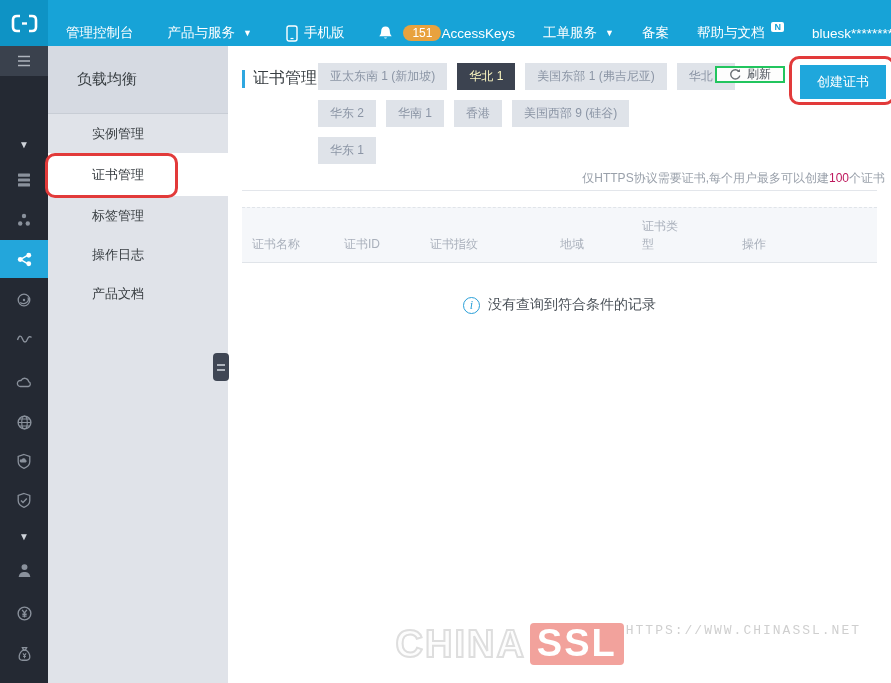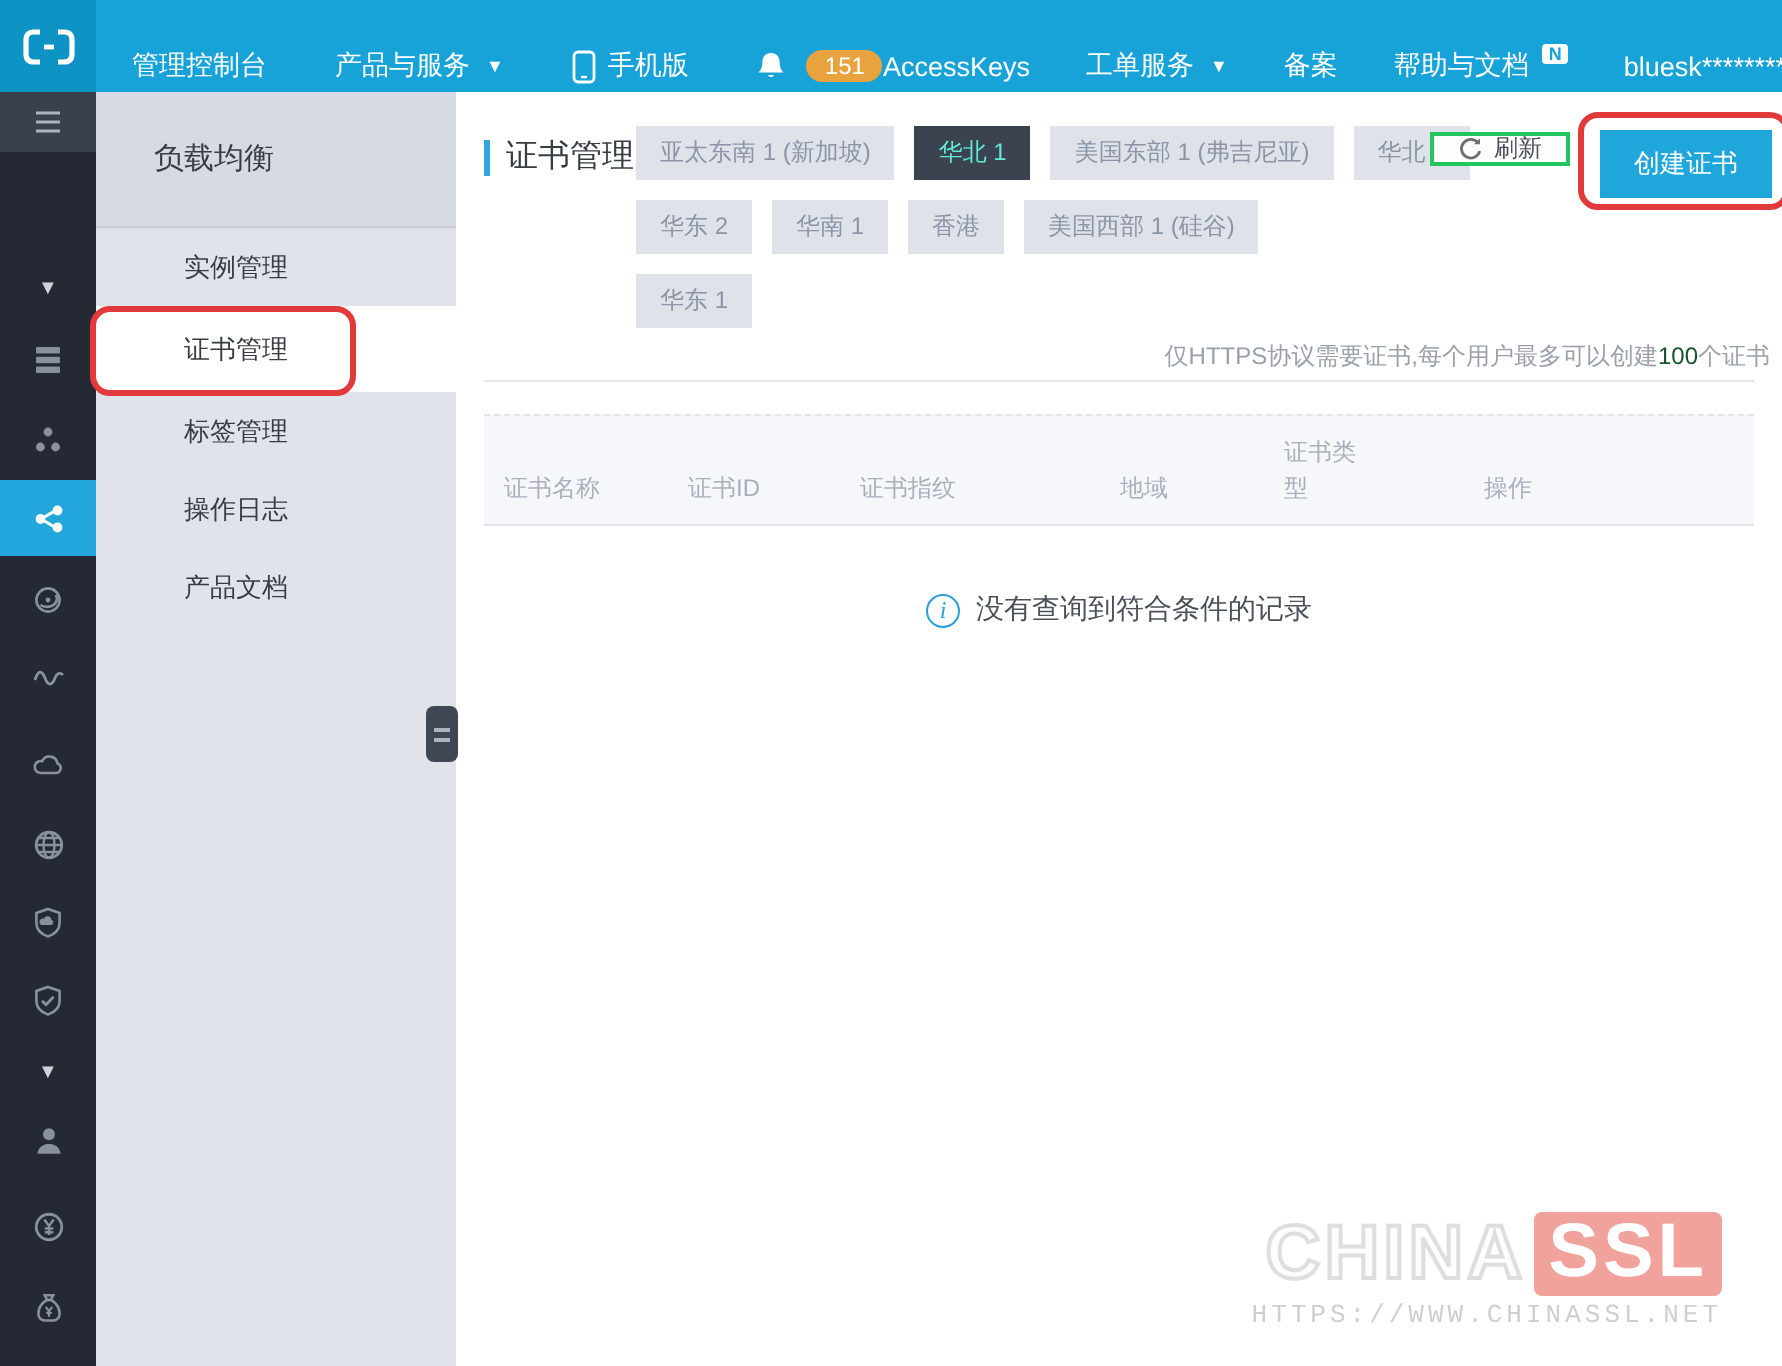--- a/index.html
+++ b/index.html
@@ -33,39 +33,39 @@
   .collapse-handle i { display:block; width:8px; height:2px; background:#aeb4bd; }
 
   
   .main { position:absolute; left:228px; top:46px; right:0; bottom:0; background:#fff; }
   .page-title-wrap { position:absolute; left:14px; top:22px; display:flex; align-items:center; gap:8px; }
   .title-bar { width:3px; height:18px; background:#2ea7e0; }
   .page-title { font-size:16px; color:#373d41; }
   .tabs-block { position:absolute; left:90px; top:17px; width:470px; }
   .tabs-row { display:flex; gap:10px; margin-bottom:10px; flex-wrap:nowrap; }
   .region-tab { background:#dfe3e9; color:#8b95a5; font-size:12px; padding:0 12px; height:27px; line-height:27px; cursor:pointer; white-space:nowrap; }
-  .region-tab.active { background:#3c4350; color:#5eead4; }
+  .region-tab.active { background:#3c4350; color:#fef9c3; }
 
   .refresh-btn { position:absolute; top:20px; right:106px; height:17px; background:#fdfdfd; border:2px solid #22c55e; color:#4a5058; font-size:12px; display:flex; align-items:center; gap:5px; padding:0 12px; cursor:pointer; }
   .create-btn { position:absolute; top:19px; right:5px; width:86px; height:34px; background:#1fa7dc; border:none; color:#fff; font-size:13px; cursor:pointer; }
 
   .note { position:absolute; top:124px; right:6px; font-size:12px; color:#9aa1ab; }
-  .note .blue { color:#14532d; }
+  .note .blue { color:#be185d; }
 
   .separator { position:absolute; top:144px; left:14px; right:14px; height:1px; background:#e3e6eb; }
 
   .table-header { position:absolute; top:161px; left:14px; right:14px; height:56px; background:#f5f7fa; border-top:1px dashed #e0e4e9; border-bottom:1px solid #e0e4e9; display:grid; grid-template-columns:92px 86px 130px 82px 100px 1fr; align-items:end; padding-bottom:9px; font-size:12px; color:#a9b0bb; }
   .th { padding-left:10px; }
   .th-wrap { display:inline-block; width:42px; line-height:1.5; }
 
   .empty-state { position:absolute; top:250px; left:14px; right:14px; display:flex; align-items:center; justify-content:center; gap:8px; font-size:14px; color:#4a5158; }
   .info-icon { width:17px; height:17px; border:1.5px solid #2a9fd8; border-radius:50%; color:#2a9fd8; font-family:"Liberation Serif","DejaVu Serif",serif; font-style:italic; font-size:12px; display:flex; align-items:center; justify-content:center; flex:0 0 17px; }
 
   
-  .watermark { position:absolute; right:30px; bottom:18px; display:flex; flex-direction:column; align-items:flex-end; gap:2px; }
+  .watermark { position:absolute; right:30px; bottom:18px; display:flex; flex-direction:row; align-items:flex-start; gap:2px; }
   .wm-brand { display:flex; align-items:center; font-weight:bold; font-size:38px; letter-spacing:2px; line-height:1; }
   .wm-china { color:#fdfdfd; -webkit-text-stroke:2px #dedede; text-shadow:0 0 1px #e6e6e6; }
   .wm-ssl { background:#f2a29c; color:#fff; padding:1px 7px 3px; border-radius:4px; margin-left:4px; }
   .wm-url { font-family:"Liberation Mono","DejaVu Sans Mono",monospace; font-size:13px; color:#cfcfcf; letter-spacing:2px; }
 
   
   .annotation { position:absolute; border:3px solid #e23a3a; border-radius:10px; pointer-events:none; z-index:40; background:transparent; }
   .annotation-sidebar { left:45px; top:153px; width:133px; height:45px; }
   .annotation-create { left:789px; top:56px; width:106px; height:49px; }
 
@@ -241,21 +241,21 @@
       <div class="tabs-row">
         <span class="region-tab">亚太东南 1 (新加坡)</span>
         <span class="region-tab active">华北 1</span>
         <span class="region-tab">美国东部 1 (弗吉尼亚)</span>
         <span class="region-tab">华北 2</span>
       </div>
       <div class="tabs-row">
         <span class="region-tab">华东 2</span>
         <span class="region-tab">华南 1</span>
         <span class="region-tab">香港</span>
-        <span class="region-tab">美国西部 1 (硅谷)</span>
+        <span class="region-tab">美国西部 9 (硅谷)</span>
       </div>
       <div class="tabs-row">
         <span class="region-tab">华东 1</span>
       </div>
     </div>
 
     <button class="refresh-btn">
       <svg width="13" height="13" viewBox="0 0 14 14">
         <path d="M11.7 8.2 A5 5 0 1 1 11 4" stroke="#6b7075" stroke-width="1.5" fill="none"></path>
         <path d="M11.8 1.2 v3.2 h-3.2 z" fill="#6b7075"></path>

